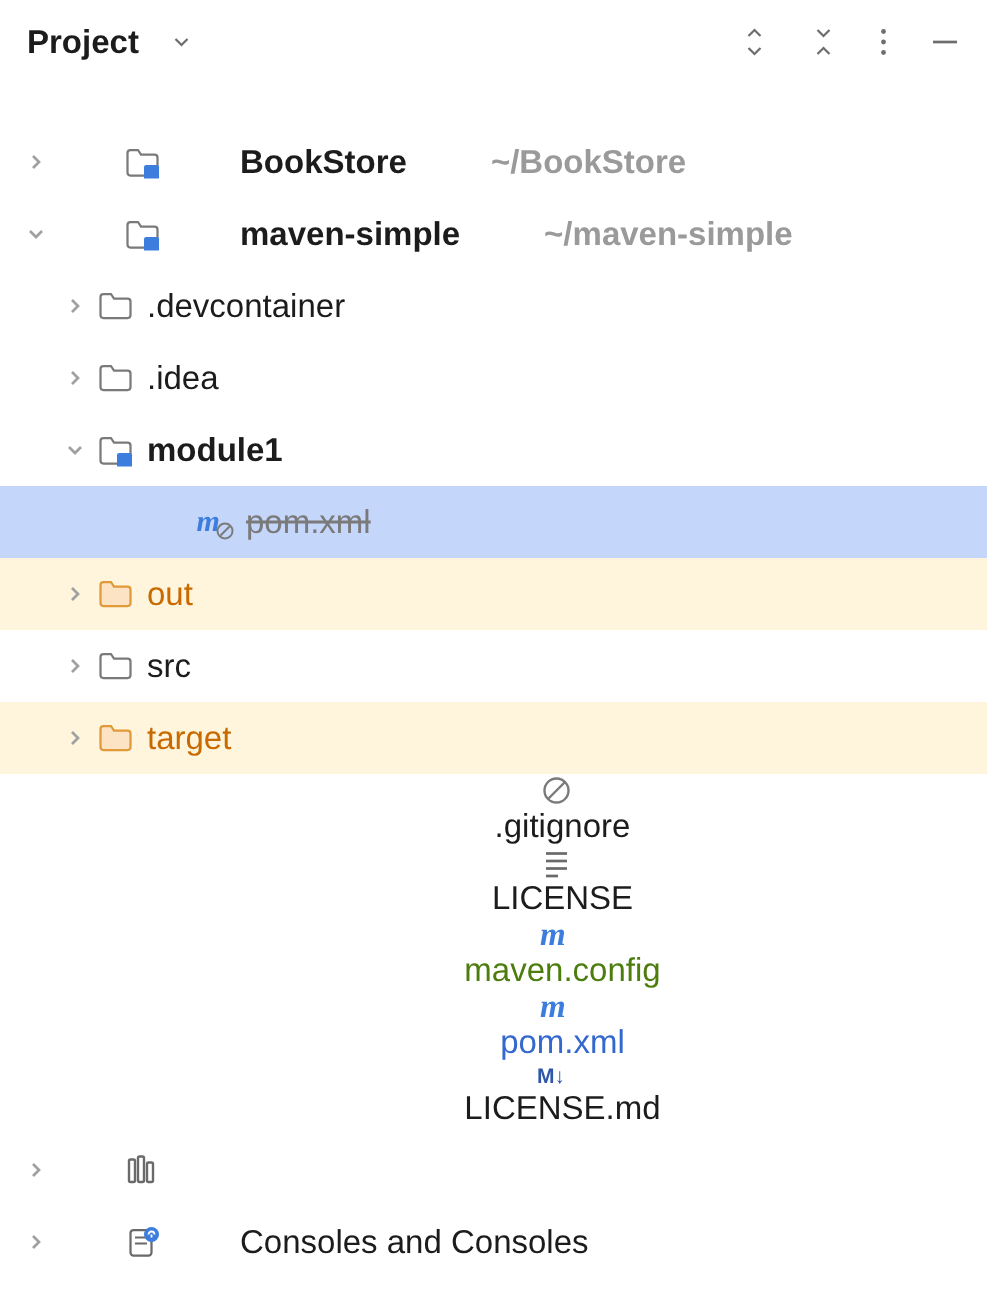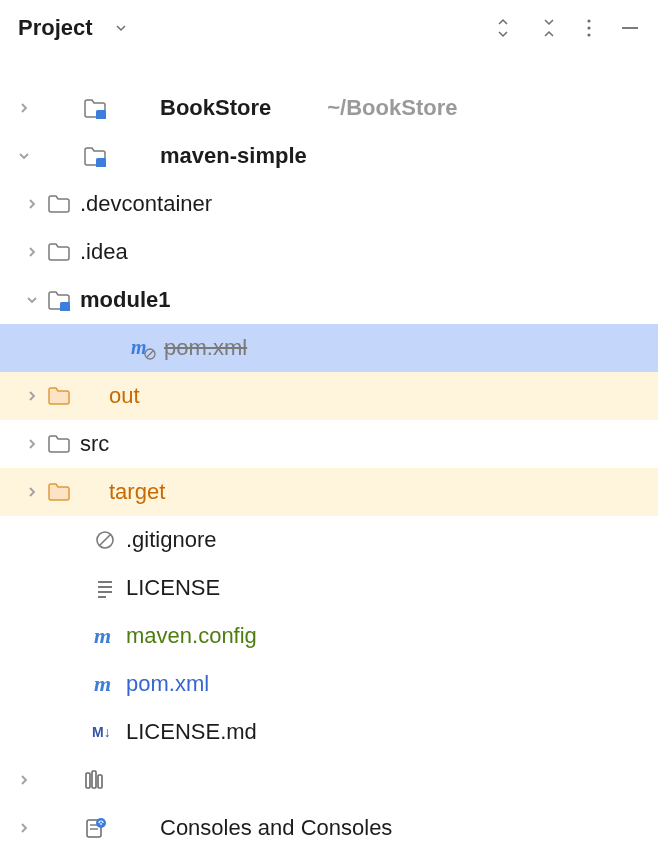--- a/index.html
+++ b/index.html
@@ -50,22 +50,22 @@
       height: 48px;
       cursor: pointer;
     }
     .row.selected {
       background: #c5d6fb;
     }
     .row.highlighted {
       background: #fef5dc;
     }
     .indent-0 { padding-left: 18px; gap: 44px; }
-    .indent-1 { padding-left: 26px; }
-    .indent-2 { padding-left: 92px; }
+    .indent-1 { padding-left: 44px; }
+    .indent-2 { padding-left: 92px; flex-direction: column; }
     .indent-3 { padding-left: 130px; }
 
     .chevron {
       width: 20px;
       display: inline-flex;
       align-items: center;
       color: #a0a0a0;
       flex-shrink: 0;
     }
 
@@ -74,21 +74,21 @@
       display: inline-flex;
       align-items: center;
       justify-content: center;
       margin-right: 8px;
       flex-shrink: 0;
     }
 
     .label { font-size: 22px; }
     .label.bold { font-weight: 600; }
     .label.strike { text-decoration: line-through; color: #7a7a7a; }
-    .label.orange { color: #c96a00; margin-left: 29px; }
+    .label.orange { color: #c96a00; }
     .label.green { color: #4d7c0f; }
     .label.blue { color: #3568cf; }
     .label.path { color: #9a9a9a; font-weight: 700; margin-left: 12px; }
   </style>
 </head>
 <body>
 
 <div class="header">
   <div class="header-left">
     <span class="header-title">Project</span>
@@ -150,20 +150,21 @@
           <polyline points="2,4 6,8 10,4"></polyline>
         </svg>
     </span>
     <span class="icon">
       <svg width="24" height="22" viewBox="0 0 24 22">
           <path d="M2 5 L2 18 Q2 20 4 20 L20 20 Q22 20 22 18 L22 8 Q22 6 20 6 L11 6 L9 3 L4 3 Q2 3 2 5 Z" fill="none" stroke="#7a7a7a" stroke-width="1.5"></path>
           <rect x="13" y="13" width="10" height="10" rx="1.5" fill="#3d7dde"></rect>
         </svg>
     </span>
     <span class="label bold">maven-simple</span>
+    <span class="label path">~/maven-simple</span>
   </div>
 
   <div class="row indent-1">
     <span class="chevron">
       <svg width="12" height="12" viewBox="0 0 12 12" fill="none" stroke="currentColor" stroke-width="1.8">
           <polyline points="4,2 8,6 4,10"></polyline>
         </svg>
     </span>
     <span class="icon">
       <svg width="24" height="20" viewBox="0 0 24 20">

